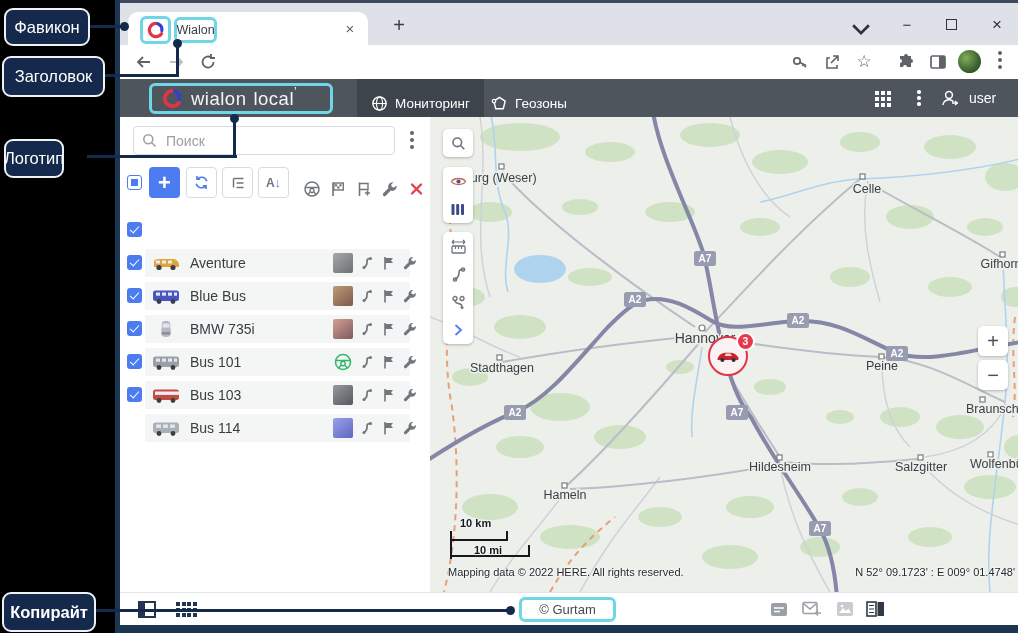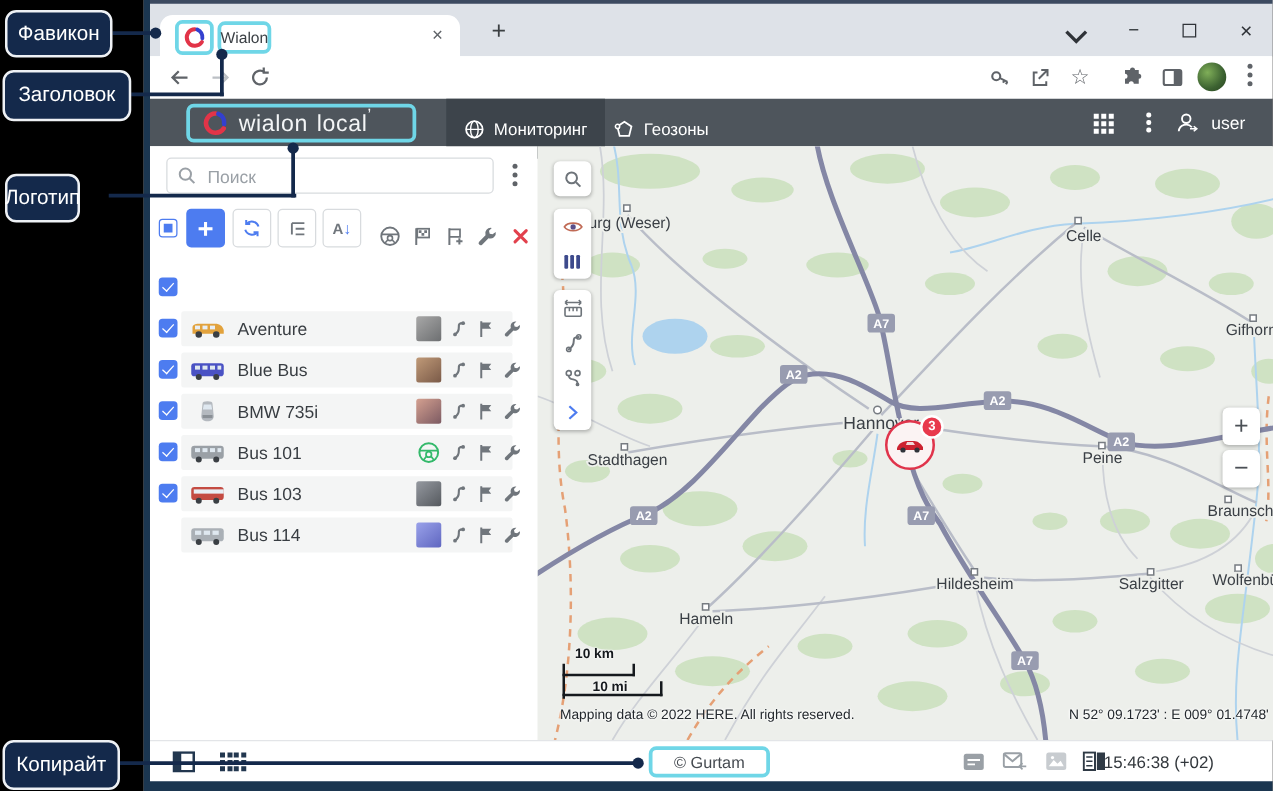--- a/index.html
+++ b/index.html
@@ -691,35 +691,34 @@
     <svg style="position:absolute; left:716px; top:8px;" width="18" height="16" viewBox="0 0 18 16">
       <rect x="1" y="1" width="16" height="14" rx="2" fill="#c8ccd0"></rect>
       <path d="M3 12 L7 7 L10 10 L12.5 7.5 L15 12 Z" fill="#fff"></path>
       <circle cx="6" cy="5" r="1.3" fill="#fff"></circle>
       </svg>
     <svg style="position:absolute; left:746px; top:8px;" width="19" height="16" viewBox="0 0 19 16">
       <rect x="1" y="1" width="9" height="14" fill="none" stroke="#2f3a45" stroke-width="1.6"></rect>
       <path d="M3 4.5 h5 M3 8 h5 M3 11.5 h5" stroke="#2f3a45" stroke-width="1.2"></path>
       <rect x="11.5" y="1" width="6.5" height="14" fill="#2f3a45"></rect>
       </svg>
-    <span id="clock">15:46:38 (+02)</span>
   </div>
   <div id="bottomstrip"></div>
 </div>
 
 <div class="callout-box" style="left:4px; top:8px; width:86px; height:38px;">
   <span>Фавикон</span>
 </div>
 <div class="callout-box" style="left:2px; top:56px; width:103px; height:41px;">
   <span>Заголовок</span>
 </div>
 <div class="callout-box" style="left:4px; top:139px; width:60px; height:39px;">
   <span>Логотип</span>
 </div>
-<div class="callout-box" style="left:2px; top:592px; width:94px; height:40px;">
+<div class="callout-box" style="left:2px; top:592px; width:94px; height:40px;font-weight:bold;">
   <span>Копирайт</span>
 </div>
 
 <div class="cline" style="left:90px; top:25px; width:36px; height:3px;"></div>
 <div class="cdot" style="left:120px; top:22px;"></div>
 
 <div class="cline" style="left:105px; top:74px; width:74px; height:3px;"></div>
 <div class="cline" style="left:176px; top:42px; width:3px; height:35px;"></div>
 <div class="cdot" style="left:173px; top:39px;"></div>
 

